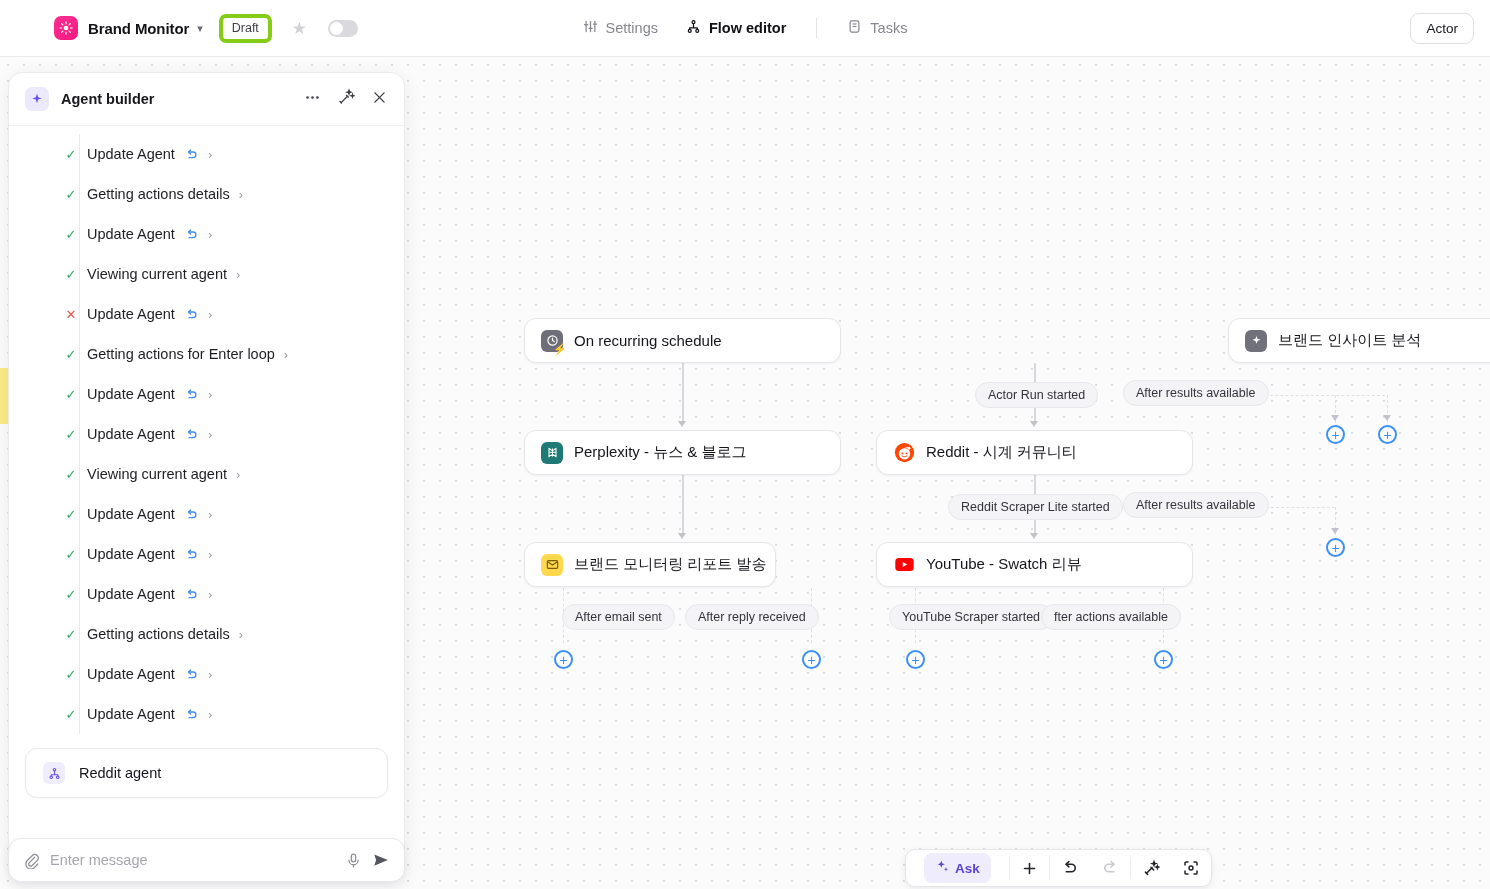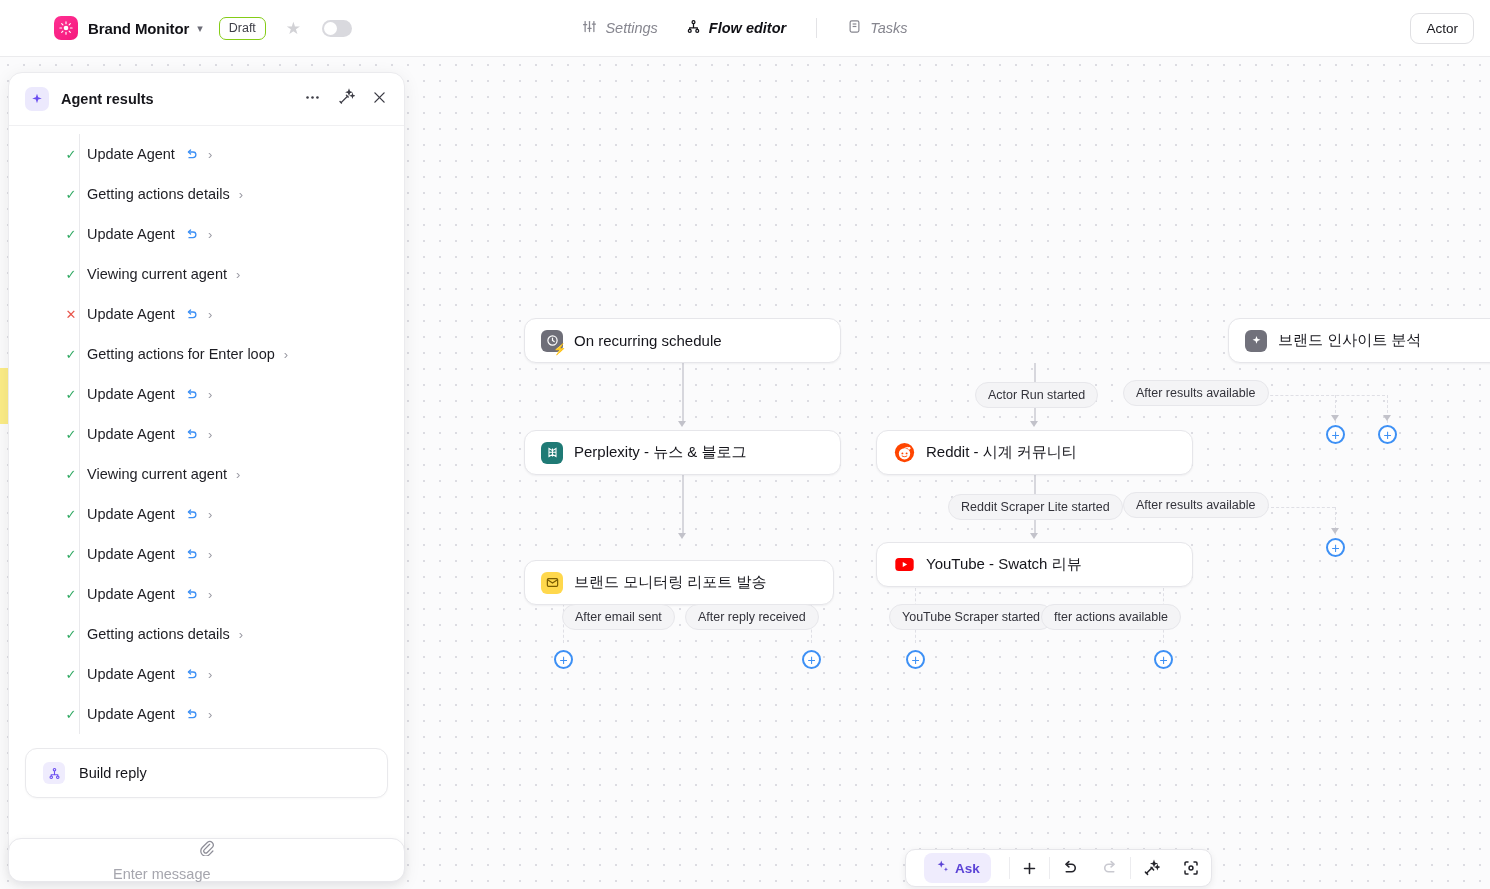--- a/index.html
+++ b/index.html
@@ -21,35 +21,35 @@
   .app-logo {
     width: 24px; height: 24px; border-radius: 7px;
     background: linear-gradient(145deg,#ff2f92,#f5197d);
     display: flex; align-items: center; justify-content: center;
     flex: none;
   }
   .app-logo svg { display:block; }
   .proj-title { font-size: 15px; font-weight: 700; color: #121217; letter-spacing: -0.1px; }
   .chev-dn { color: #6b6b76; font-size: 11px; line-height: 1; margin-left: -2px; }
   .draft-badge {
-    font-size: 12.5px; color: #3f3f48; border: 1px solid #84cc16;
+    font-size: 12.5px; color: #3f3f48; border: 4px solid #84cc16;
     border-radius: 7px; padding: 3px 9px 4px; background:#fff; margin-left: 6px;
   }
   .star-icon { color: #d2d2d6; margin-left: 10px; font-size: 17px; line-height: 1; }
   .toggle-sw {
     width: 30px; height: 17px; border-radius: 9px; background: #d9d9de;
     position: relative; margin-left: 11px;
   }
   .toggle-sw::after {
     content:''; position:absolute; left:2px; top:2px;
     width:13px; height:13px; border-radius:50%; background:#fff;
   }
   .tb-center {
     position: absolute; left: 0; right: 0; margin: 0 auto;
-    width: 420px; display: flex; align-items: center; justify-content: center; gap: 8px; font-style: italic;
+    width: 420px; display: flex; align-items: center; justify-content: center; gap: 8px;
   }
   .nav-item {
     display: flex; align-items: center; gap: 8px;
     font-size: 14.5px; color: #86868f; padding: 6px 10px; border-radius: 7px;
   }
   .nav-item.active { color: #111116; font-weight: 700; }
   .nav-sep { width: 1px; height: 20px; background: #e3e3e6; margin: 0 12px; }
   .tb-right { position: absolute; right: 16px; display:flex; align-items:center; }
   .share-btn {
     font-size: 13.5px; color: #17171c; border: 1px solid #e0e0e3;
@@ -168,21 +168,20 @@
     font-size: 14.5px; color: #15151b; box-shadow: 0 1px 2px rgba(16,16,30,.03);
   }
   .build-ico { width:22px; height:22px; border-radius:6px; background:#efecfd;
                display:flex; align-items:center; justify-content:center; flex:none; }
 
   .composer-wrap { position:absolute; left: 8px; top: 838px; width: 397px; z-index: 31; }
   .composer {
     height: 44px; background:#fff; border:1px solid #e8e8ec; border-radius: 13px;
     display:flex; align-items:center; padding: 0 14px; gap: 10px;
     box-shadow: 0 2px 8px rgba(16,16,30,.06);
-    flex-direction: column;
   }
   .composer input {
     flex:1; border:none; outline:none; font-size: 14.5px; color:#17171c;
     font-family: "Liberation Sans", sans-serif; background: transparent;
   }
   .composer input::placeholder { color: #a6a6ae; }
   .cmp-ico { color: #8e8e98; display:flex; align-items:center; }
   .cmp-send { color: #55555f; display:flex; align-items:center; }
 
   
@@ -304,21 +303,21 @@
 
     <div class="node" style="left:524px; top:373px; width:317px;">
       <span class="node-ico ico-plx">
         <svg width="13" height="13" viewBox="0 0 24 24" fill="none" stroke="#fff" stroke-width="1.9">
           <path d="M12 4.5v15M12 8.5 5.5 4.5v7h13v-7L12 8.5M5.5 12.5v7L12 15.5l6.5 4v-7"></path>
         </svg>
       </span>
       <span class="node-label">Perplexity - 뉴스 &amp; 블로그</span>
     </div>
 
-    <div class="node" style="left:524px; top:503px; width:310px;">
+    <div class="node" style="left:524px; top:485px; width:252px;">
       <span class="node-ico ico-mail">
         <svg width="13" height="13" viewBox="0 0 24 24" fill="none" stroke="#7a5c00" stroke-width="2.2">
           <rect x="2.5" y="5" width="19" height="14" rx="2"></rect>
             <path d="m3 7 9 6 9-6"></path>
         </svg>
       </span>
       <span class="node-label">브랜드 모니터링 리포트 발송</span>
     </div>
 
 
@@ -423,21 +422,21 @@
 
   <div class="yellow-tab"></div>
 
   <div class="panel">
     <div class="panel-head">
       <span class="ab-ico">
         <svg width="14" height="14" viewBox="0 0 24 24" fill="#6b4df0">
           <path d="M12 2.8l2 6.2 6.2 2-6.2 2-2 6.2-2-6.2-6.2-2 6.2-2z"></path>
         </svg>
       </span>
-      <span class="panel-title">Agent results</span>
+      <span class="panel-title">Agent builder</span>
       <span class="panel-actions">
         <span>
           <svg width="17" height="17" viewBox="0 0 24 24" fill="#3d3d46">
             <circle cx="5" cy="12" r="1.8"></circle>
               <circle cx="12" cy="12" r="1.8"></circle>
               <circle cx="19" cy="12" r="1.8"></circle>
           </svg>
         </span>
         <span>
           <svg width="18" height="18" viewBox="0 0 24 24" fill="none" stroke="#3d3d46" stroke-width="1.8" stroke-linecap="round">
@@ -614,21 +613,21 @@
       <div class="build-wrap">
         <div class="build-btn">
           <span class="build-ico">
             <svg width="13" height="13" viewBox="0 0 24 24" fill="none" stroke="#6b4df0" stroke-width="2" stroke-linecap="round">
               <circle cx="12" cy="5" r="2.3"></circle>
                 <circle cx="6" cy="19" r="2.3"></circle>
                 <circle cx="18" cy="19" r="2.3"></circle>
               <path d="M12 7.3v3.2M6 16.7v-2.4h12v2.4M12 10.5v3.8"></path>
             </svg>
           </span>
-          <span>Build reply</span>
+          <span>Reddit agent</span>
         </div>
       </div>
     </div>
   </div>
 
   <div class="composer-wrap">
     <div class="composer">
       <span class="cmp-ico">
         <svg width="17" height="17" viewBox="0 0 24 24" fill="none" stroke="#8e8e98" stroke-width="1.8" stroke-linecap="round">
           <path d="M16.5 7.5 9 15a2.8 2.8 0 0 0 4 4l7.5-7.5a5 5 0 0 0-7-7L6 12a7 7 0 0 0 10 10l5-5"></path>

